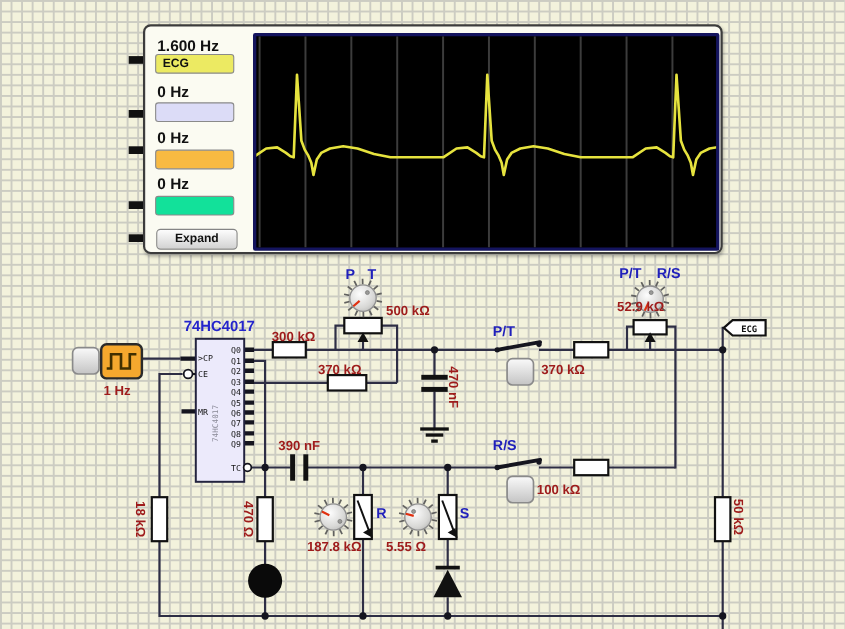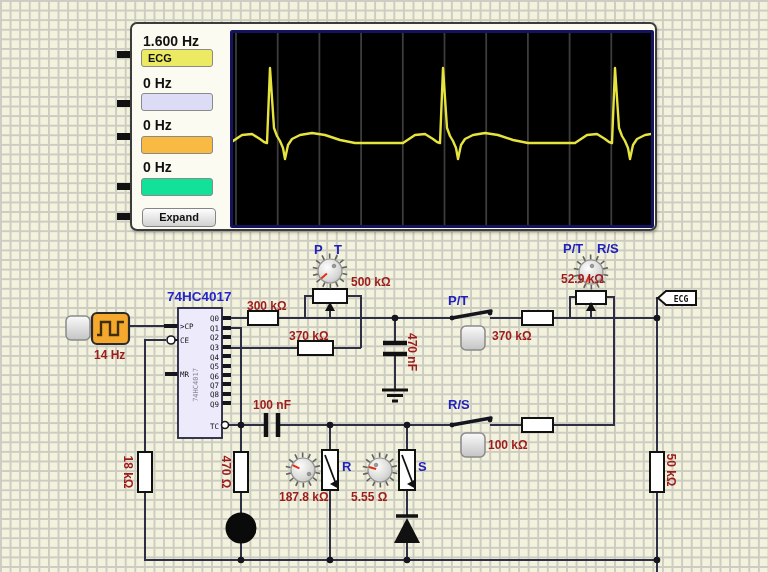--- a/index.html
+++ b/index.html
@@ -253,38 +253,38 @@
         <circle cx="330" cy="425" r="3.3"></circle>
         <circle cx="407" cy="425" r="3.3"></circle>
       <circle cx="241" cy="560" r="3.3"></circle>
         <circle cx="330" cy="560" r="3.3"></circle>
         <circle cx="407" cy="560" r="3.3"></circle>
         <circle cx="657" cy="560" r="3.3"></circle>
     </g>
   </svg>
 
   <div class="lbl chiptitle" style="left:167px;top:289px">74HC4017</div>
-  <div class="lbl red" style="left:94px;top:348px">14 Hz</div>
+  <div class="lbl red" style="left:94px;top:348px">1 Hz</div>
 
   <div class="lbl blue" style="left:314px;top:242px">P</div>
   <div class="lbl blue" style="left:334px;top:242px">T</div>
   <div class="lbl blue" style="left:563px;top:241px">P/T</div>
   <div class="lbl blue" style="left:597px;top:241px">R/S</div>
   <div class="lbl blue" style="left:448px;top:293px">P/T</div>
   <div class="lbl blue" style="left:448px;top:397px">R/S</div>
   <div class="lbl blue" style="left:342px;top:459px">R</div>
   <div class="lbl blue" style="left:418px;top:459px">S</div>
 
   <div class="lbl red" style="left:247px;top:299px">300 kΩ</div>
   <div class="lbl red" style="left:289px;top:329px">370 kΩ</div>
   <div class="lbl red" style="left:351px;top:275px">500 kΩ</div>
   <div class="lbl red" style="left:492px;top:329px">370 kΩ</div>
   <div class="lbl red" style="left:561px;top:272px">52.9 kΩ</div>
   <div class="lbl red" style="left:488px;top:438px">100 kΩ</div>
-  <div class="lbl red" style="left:253px;top:398px">100 nF</div>
+  <div class="lbl red" style="left:253px;top:398px">390 nF</div>
   <div class="lbl red" style="left:279px;top:490px">187.8 kΩ</div>
   <div class="lbl red" style="left:351px;top:490px">5.55 Ω</div>
 
   <div class="lbl red rot" style="left:412px;top:352px">470 nF</div>
   <div class="lbl red rot" style="left:226px;top:472px">470 Ω</div>
   <div class="lbl red rot" style="left:128px;top:472px">18 kΩ</div>
   <div class="lbl red rot" style="left:671px;top:470px">50 kΩ</div>
 
   <div class="stub" style="left:117px;top:51px"></div>
   <div class="stub" style="left:117px;top:100px"></div>

